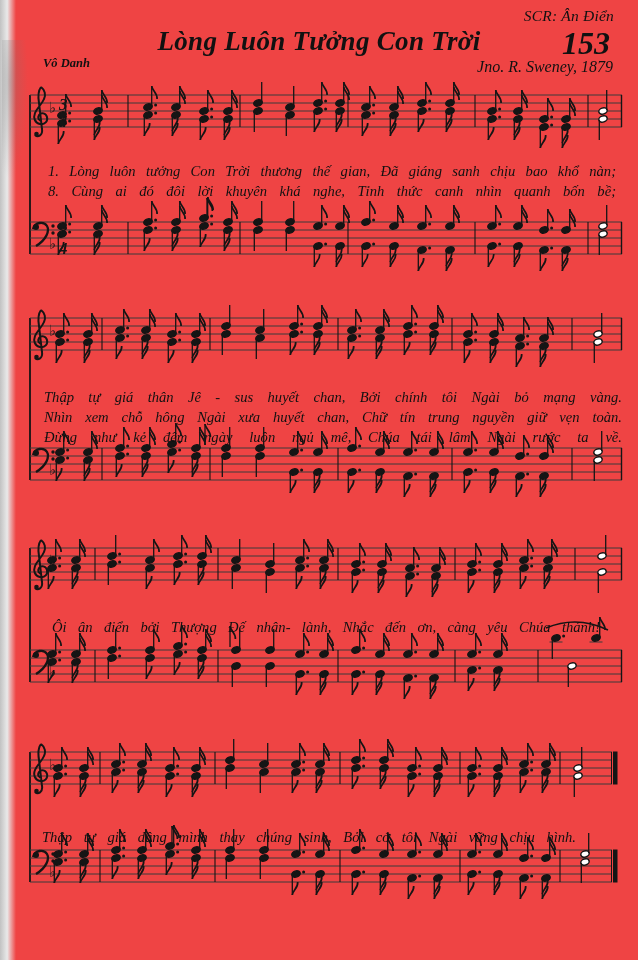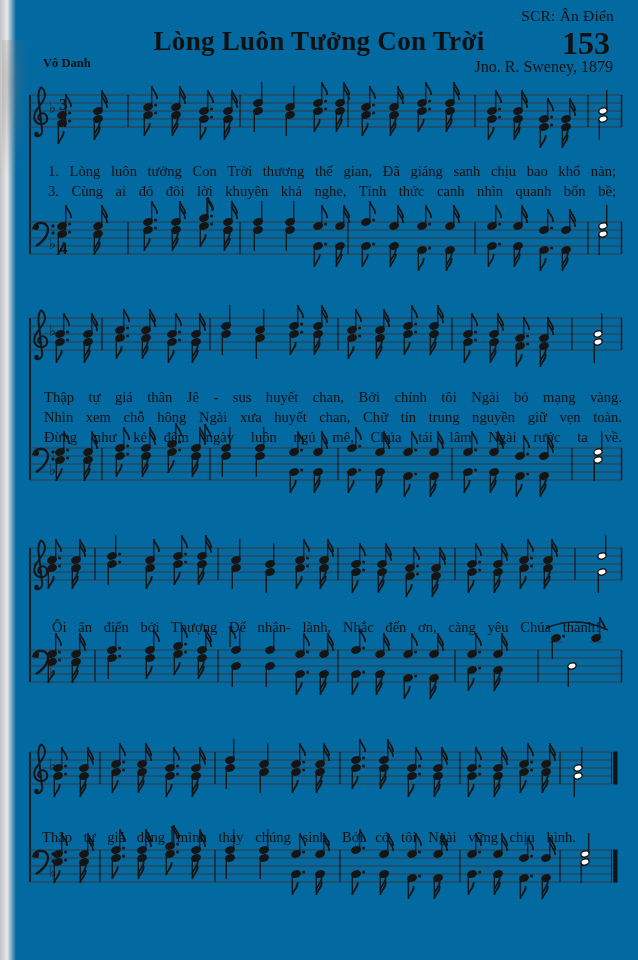--- a/index.html
+++ b/index.html
@@ -1,17 +1,17 @@
 <!DOCTYPE html>
 <html><head>
 <meta charset="utf-8">
 <style>
   html,body{margin:0;padding:0;background:#9a9a9a;}
-  #page{position:relative;width:638px;height:960px;background:#0369a1;overflow:hidden;
-        font-family:"Liberation Serif","DejaVu Serif",serif;color:#111;}
+  #page{position:relative;width:638px;height:960px;background:#ef4444;overflow:hidden;
+        font-family:"Liberation Serif","DejaVu Serif",serif;color:#111;font-style:italic;}
   #scan-edge{position:absolute;left:0;top:0;width:16px;height:100%;
         background:linear-gradient(to right,#c2c2c2,#e9e9e9 45%,rgba(255,255,255,0));pointer-events:none;}
   #scan-blotch{position:absolute;left:2px;top:40px;width:26px;height:140px;
         background:radial-gradient(ellipse at 30% 30%,rgba(120,120,120,.35),rgba(255,255,255,0) 70%);pointer-events:none;}
   .hdr-scr{position:absolute;top:7px;right:24px;font-size:15.5px;letter-spacing:.2px;}
   .hdr-title{position:absolute;top:26px;left:0;width:100%;text-align:center;font-size:27px;font-weight:bold;letter-spacing:.3px;}
   .hdr-num{position:absolute;top:25px;right:28px;font-size:32px;font-weight:bold;}
   .hdr-author{position:absolute;top:56px;left:27px;font-size:12.5px;font-weight:bold;margin-left:16px;}
   .hdr-composer{position:absolute;top:58px;right:25px;font-size:16px;margin-left:16px;}
   #music-svg{position:absolute;left:0;top:0;}
@@ -1310,21 +1310,21 @@
         <path d="M 542.3 894 c 0.6 -5 6 -7 5.4 -13" stroke="#151515" stroke-width="1.7" fill="none"></path>
         <ellipse cx="585" cy="854" rx="4.3" ry="3" transform="rotate(-18 585 854)" fill="#fff" stroke="#151515" stroke-width="1.5"></ellipse>
         <ellipse cx="585" cy="862" rx="4.3" ry="3" transform="rotate(-18 585 862)" fill="#fff" stroke="#151515" stroke-width="1.5"></ellipse>
         <line x1="588.7" y1="853" x2="588.7" y2="833" stroke="#151515" stroke-width="1.3"></line>
         <line x1="581.3" y1="863" x2="581.3" y2="883" stroke="#151515" stroke-width="1.3"></line>
       </g>
     </svg>
 
   <div class="lyrics" style="left:48px;top:141px;width:568px;">
     <span class="l">1. Lòng luôn tưởng Con Trời thương thế gian, Đã giáng sanh chịu bao khổ nàn;</span>
-    <span class="l">3. Cùng ai đó đôi lời khuyên khá nghe, Tỉnh thức canh nhìn quanh bốn bề;</span>
+    <span class="l">8. Cùng ai đó đôi lời khuyên khá nghe, Tỉnh thức canh nhìn quanh bốn bề;</span>
   </div>
   <div class="lyrics" style="left:44px;top:367px;width:578px;">
     <span class="l">Thập tự giá thân Jê - sus huyết chan, Bởi chính tôi Ngài bỏ mạng vàng.</span>
     <span class="l">Nhìn xem chỗ hông Ngài xưa huyết chan, Chữ tín trung nguyền giữ vẹn toàn.</span>
     <span class="l">Đừng như kẻ đêm ngày luôn ngủ mê, Chúa tái lâm Ngài rước ta về.</span>
   </div>
   <div class="lyrics" style="left:52px;top:597px;width:548px;">
     <span class="l">Ôi ân điển bởi Thượng Đế nhân- lành, Nhắc đến ơn, càng yêu Chúa thánh!</span>
   </div>
   <div class="lyrics" style="left:42px;top:807px;width:534px;">

